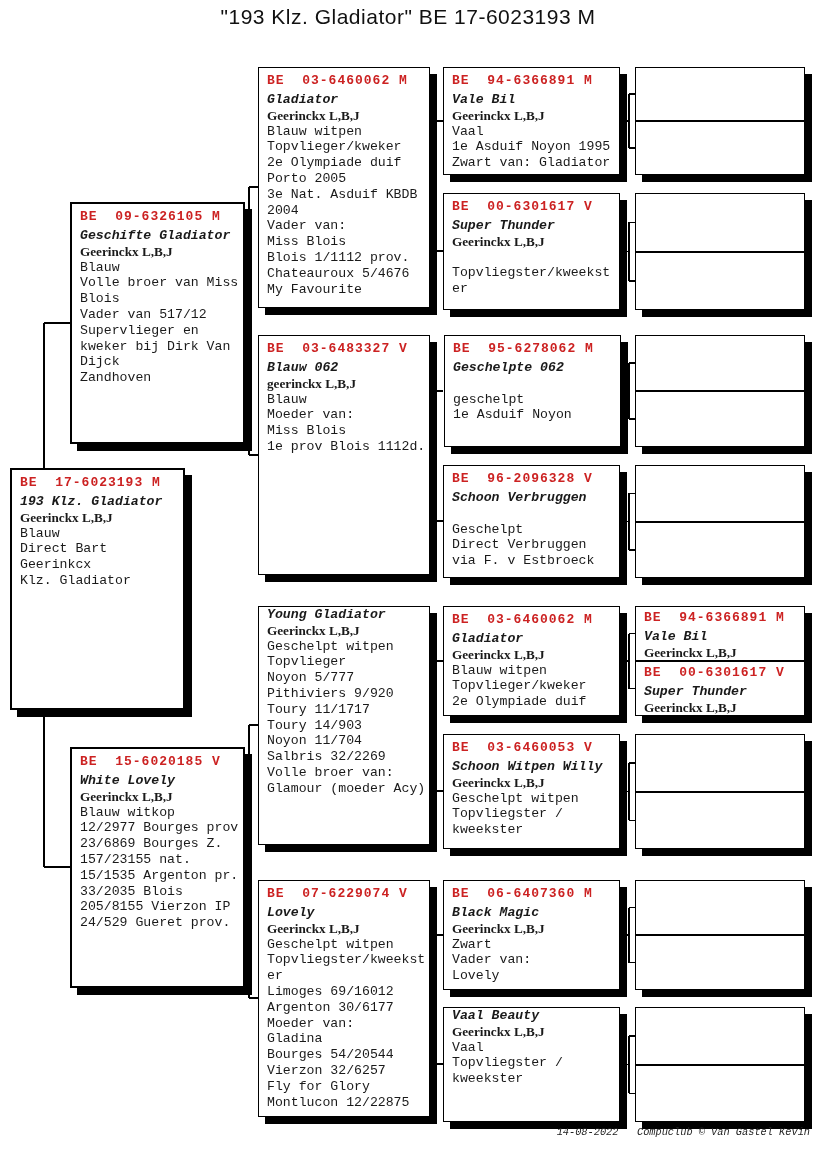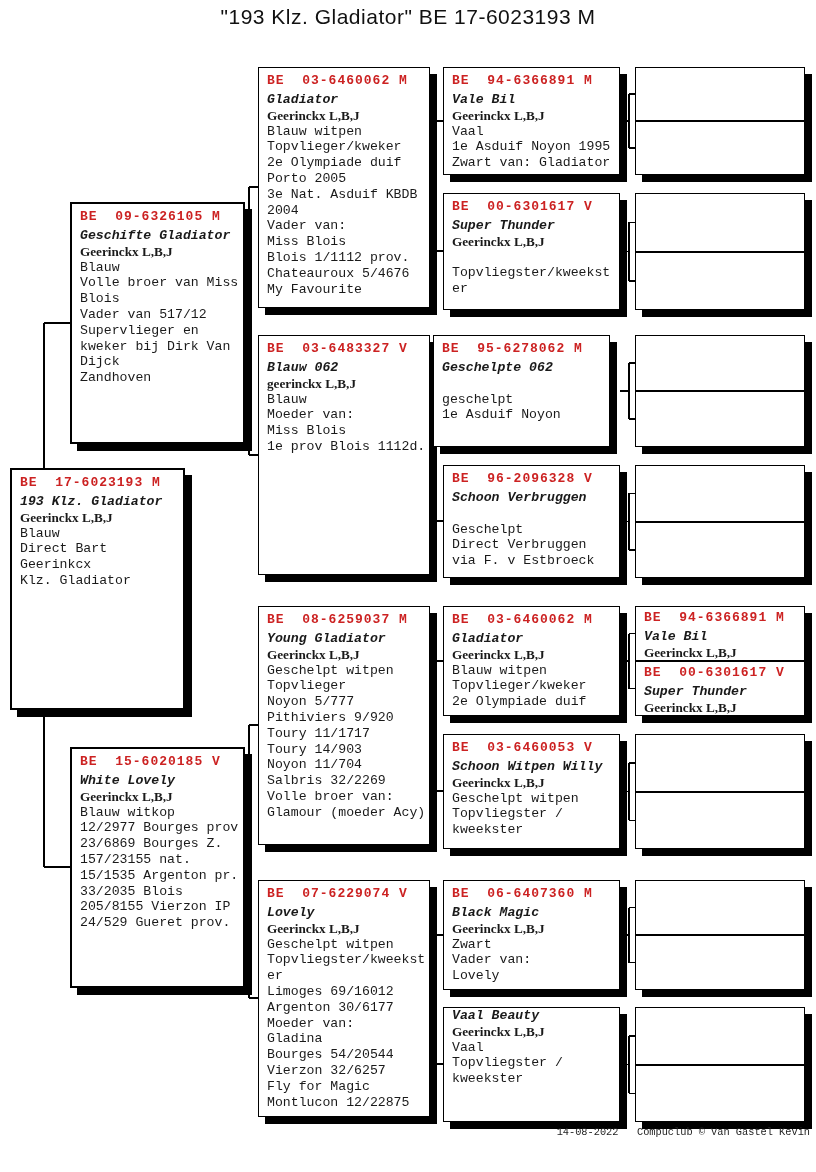--- a/index.html
+++ b/index.html
@@ -32,21 +32,21 @@
     box-shadow:7px 7px 0 #000; box-sizing:border-box;
   }
   .phalf { position:absolute; left:0; right:0; overflow:hidden; }
   .phalf.top { border-bottom:2.4px solid #000; box-sizing:border-box; }
   .phalf .ring { padding-top:3px; }
   .cline { position:absolute; background:#000; }
   .owner { position:absolute; left:8px; top:1016px; color:#111; }
   .owner-name { font-size:16.5px; font-weight:bold; letter-spacing:0.5px; margin-bottom:8px; white-space:pre; }
   .owner-line { font-size:13px; line-height:15.9px; white-space:pre; color:#1c1c1c; }
   .credit {
-    position:absolute; right:6px; top:1126px; 
+    position:absolute; right:6px; top:1126px; font-style:italic;
     font-size:10.3px; color:#222; white-space:pre;
   }
 </style>
 </head>
 <body>
 
 <div class="page">
   <div class="title">"193 Klz. Gladiator"  BE  17-6023193 M</div>
   <div id="tree">
       <div class="cline" style="left: 44px; top: 322.25px; width: 26px; height: 1.5px;"></div>
@@ -163,21 +163,20 @@
       <div class="pbox" style="left: 258px; top: 335px; width: 172px; height: 240px;">
         <div class="ring">BE  03-6483327 V</div>
         <div class="bline bname">Blauw 062</div>
         <div class="bline bbreeder">geerinckx L,B,J</div>
         <div class="bline">Blauw</div>
         <div class="bline">Moeder van:</div>
         <div class="bline">Miss Blois</div>
         <div class="bline">1e prov Blois 1112d.</div>
       </div>
       <div class="pbox" style="left: 258px; top: 606px; width: 172px; height: 239px;">
-        <div class="ring">BE  08-6259037 M</div>
         <div class="bline bname">Young Gladiator</div>
         <div class="bline bbreeder">Geerinckx L,B,J</div>
         <div class="bline">Geschelpt witpen</div>
         <div class="bline">Topvlieger</div>
         <div class="bline">Noyon 5/777</div>
         <div class="bline">Pithiviers 9/920</div>
         <div class="bline">Toury 11/1717</div>
         <div class="bline">Toury 14/903</div>
         <div class="bline">Noyon 11/704</div>
         <div class="bline">Salbris 32/2269</div>
@@ -190,40 +189,40 @@
         <div class="bline bbreeder">Geerinckx L,B,J</div>
         <div class="bline">Geschelpt witpen</div>
         <div class="bline">Topvliegster/kweekst</div>
         <div class="bline">er</div>
         <div class="bline">Limoges 69/16012</div>
         <div class="bline">Argenton 30/6177</div>
         <div class="bline">Moeder van:</div>
         <div class="bline">Gladina</div>
         <div class="bline">Bourges 54/20544</div>
         <div class="bline">Vierzon 32/6257</div>
-        <div class="bline">Fly for Magic</div>
+        <div class="bline">Fly for Glory</div>
         <div class="bline">Montlucon 12/22875</div>
       </div>
       <div class="pbox" style="left: 443px; top: 67px; width: 177px; height: 108px;">
         <div class="ring">BE  94-6366891 M</div>
         <div class="bline bname">Vale Bil</div>
         <div class="bline bbreeder">Geerinckx L,B,J</div>
         <div class="bline">Vaal</div>
         <div class="bline">1e Asduif Noyon 1995</div>
         <div class="bline">Zwart van: Gladiator</div>
       </div>
       <div class="pbox" style="left: 443px; top: 193px; width: 177px; height: 117px;">
         <div class="ring">BE  00-6301617 V</div>
         <div class="bline bname">Super Thunder</div>
         <div class="bline bbreeder">Geerinckx L,B,J</div>
         <div class="bline"></div>
         <div class="bline">Topvliegster/kweekst</div>
         <div class="bline">er</div>
       </div>
-      <div class="pbox" style="left: 433px; top: 335px; width: 177px; height: 112px;">
+      <div class="pbox" style="left: 444px; top: 335px; width: 177px; height: 112px;">
         <div class="ring">BE  95-6278062 M</div>
         <div class="bline bname">Geschelpte 062</div>
         <div class="bline bbreeder"></div>
         <div class="bline">geschelpt</div>
         <div class="bline">1e Asduif Noyon</div>
       </div>
       <div class="pbox" style="left: 443px; top: 465px; width: 177px; height: 113px;">
         <div class="ring">BE  96-2096328 V</div>
         <div class="bline bname">Schoon Verbruggen</div>
         <div class="bline bbreeder"></div>

